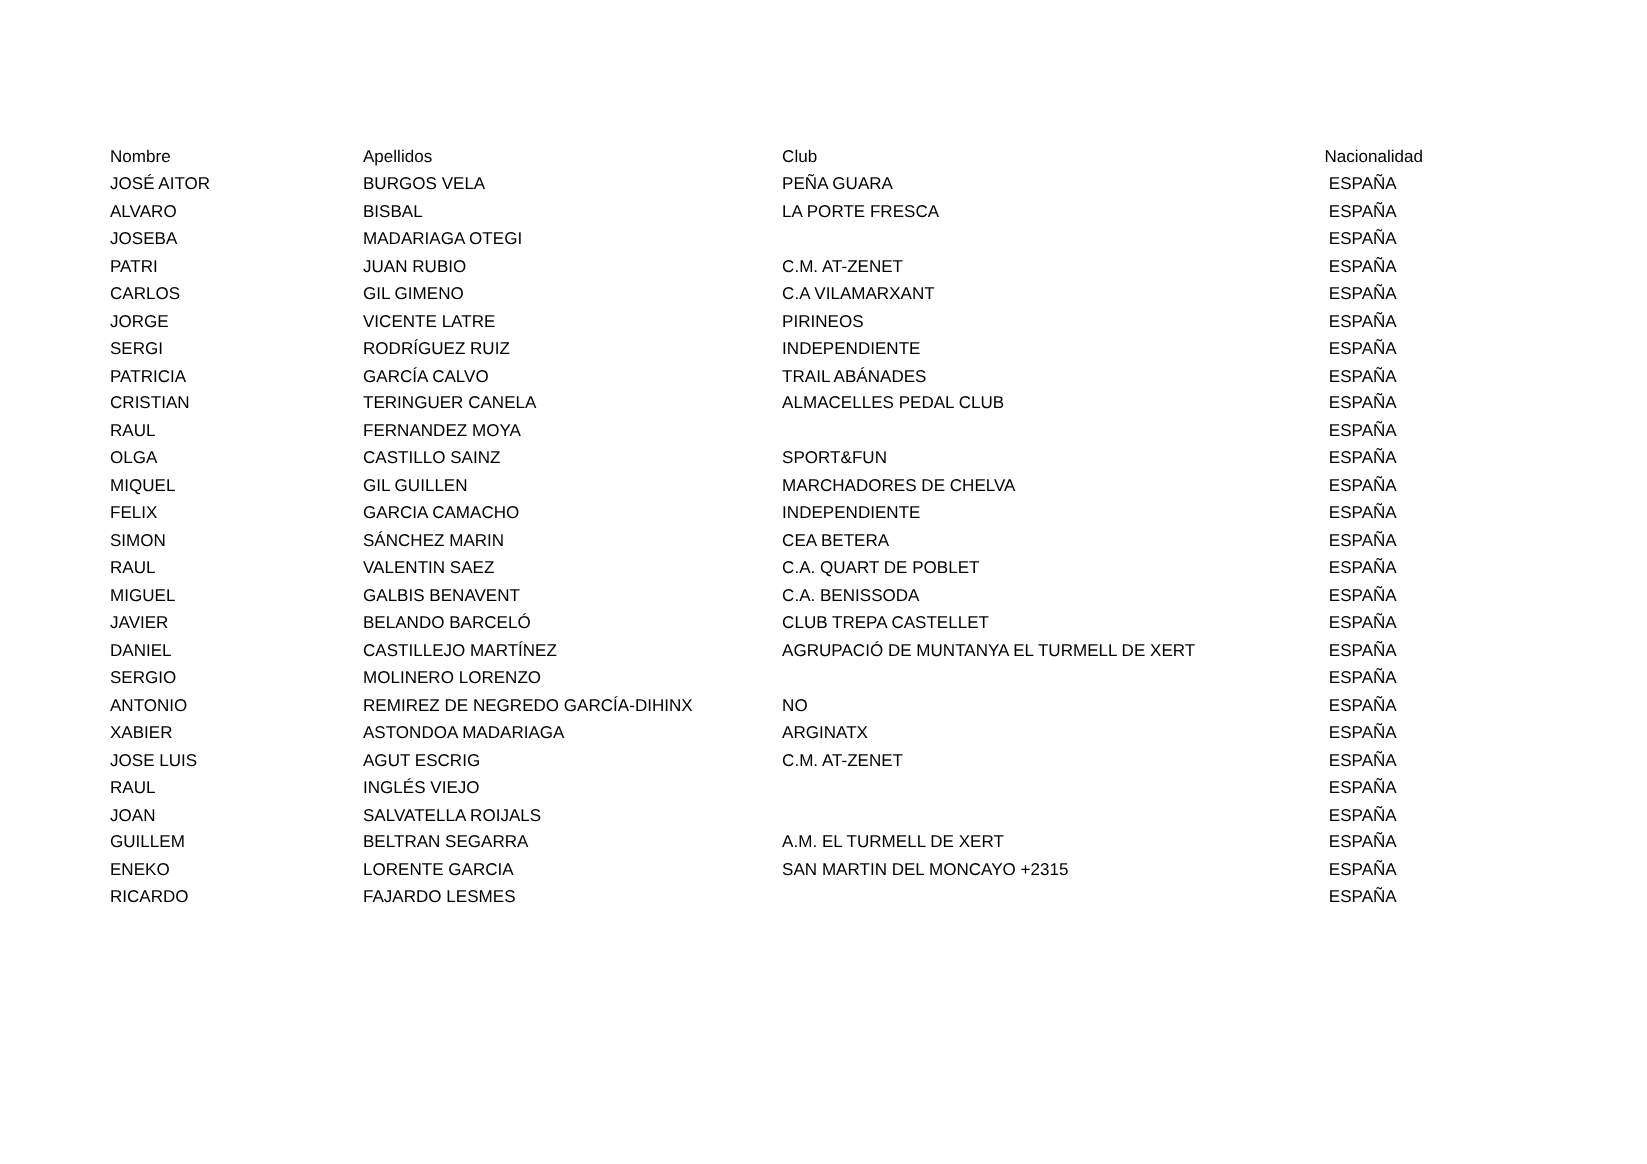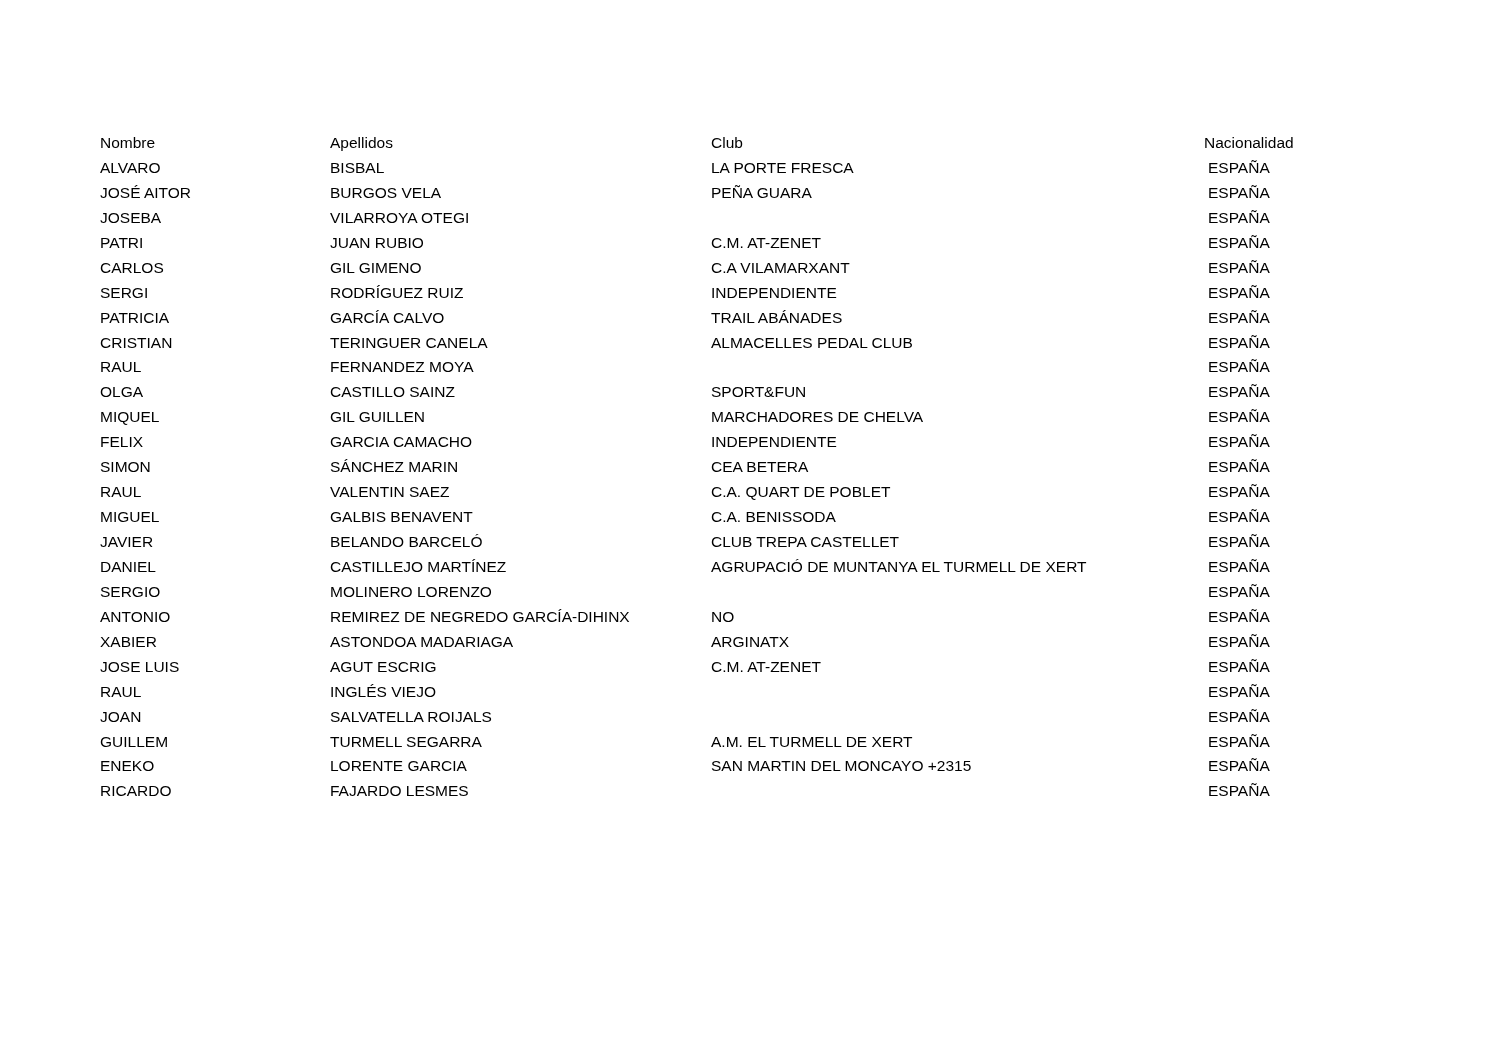--- a/index.html
+++ b/index.html
@@ -65,50 +65,56 @@
     <thead>
       <tr>
         <th>Nombre</th>
         <th>Apellidos</th>
         <th>Club</th>
         <th>Nacionalidad</th>
       </tr>
     </thead>
     <tbody>
         <tr>
+    <td>JOSÉ AITOR</td>
+    <td>BURGOS VELA</td>
+    <td>PEÑA GUARA</td>
+    <td class="nat">ESPAÑA</td>
+  </tr>
+        <tr>
     <td>ALVARO</td>
     <td>BISBAL</td>
     <td>LA PORTE FRESCA</td>
     <td class="nat">ESPAÑA</td>
   </tr>
         <tr>
-    <td>JOSÉ AITOR</td>
-    <td>BURGOS VELA</td>
-    <td>PEÑA GUARA</td>
-    <td class="nat">ESPAÑA</td>
-  </tr>
-        <tr>
     <td>JOSEBA</td>
-    <td>VILARROYA OTEGI</td>
+    <td>MADARIAGA OTEGI</td>
     <td></td>
     <td class="nat">ESPAÑA</td>
   </tr>
         <tr>
     <td>PATRI</td>
     <td>JUAN RUBIO</td>
     <td>C.M. AT-ZENET</td>
     <td class="nat">ESPAÑA</td>
   </tr>
         <tr>
     <td>CARLOS</td>
     <td>GIL GIMENO</td>
     <td>C.A VILAMARXANT</td>
     <td class="nat">ESPAÑA</td>
   </tr>
         <tr>
+    <td>JORGE</td>
+    <td>VICENTE LATRE</td>
+    <td>PIRINEOS</td>
+    <td class="nat">ESPAÑA</td>
+  </tr>
+        <tr>
     <td>SERGI</td>
     <td>RODRÍGUEZ RUIZ</td>
     <td>INDEPENDIENTE</td>
     <td class="nat">ESPAÑA</td>
   </tr>
         <tr>
     <td>PATRICIA</td>
     <td>GARCÍA CALVO</td>
     <td>TRAIL ABÁNADES</td>
     <td class="nat">ESPAÑA</td>
@@ -204,21 +210,21 @@
     <td class="nat">ESPAÑA</td>
   </tr>
         <tr>
     <td>JOAN</td>
     <td>SALVATELLA ROIJALS</td>
     <td></td>
     <td class="nat">ESPAÑA</td>
   </tr>
         <tr>
     <td>GUILLEM</td>
-    <td>TURMELL SEGARRA</td>
+    <td>BELTRAN SEGARRA</td>
     <td>A.M. EL TURMELL DE XERT</td>
     <td class="nat">ESPAÑA</td>
   </tr>
         <tr>
     <td>ENEKO</td>
     <td>LORENTE GARCIA</td>
     <td>SAN MARTIN DEL MONCAYO +2315</td>
     <td class="nat">ESPAÑA</td>
   </tr>
         <tr>

